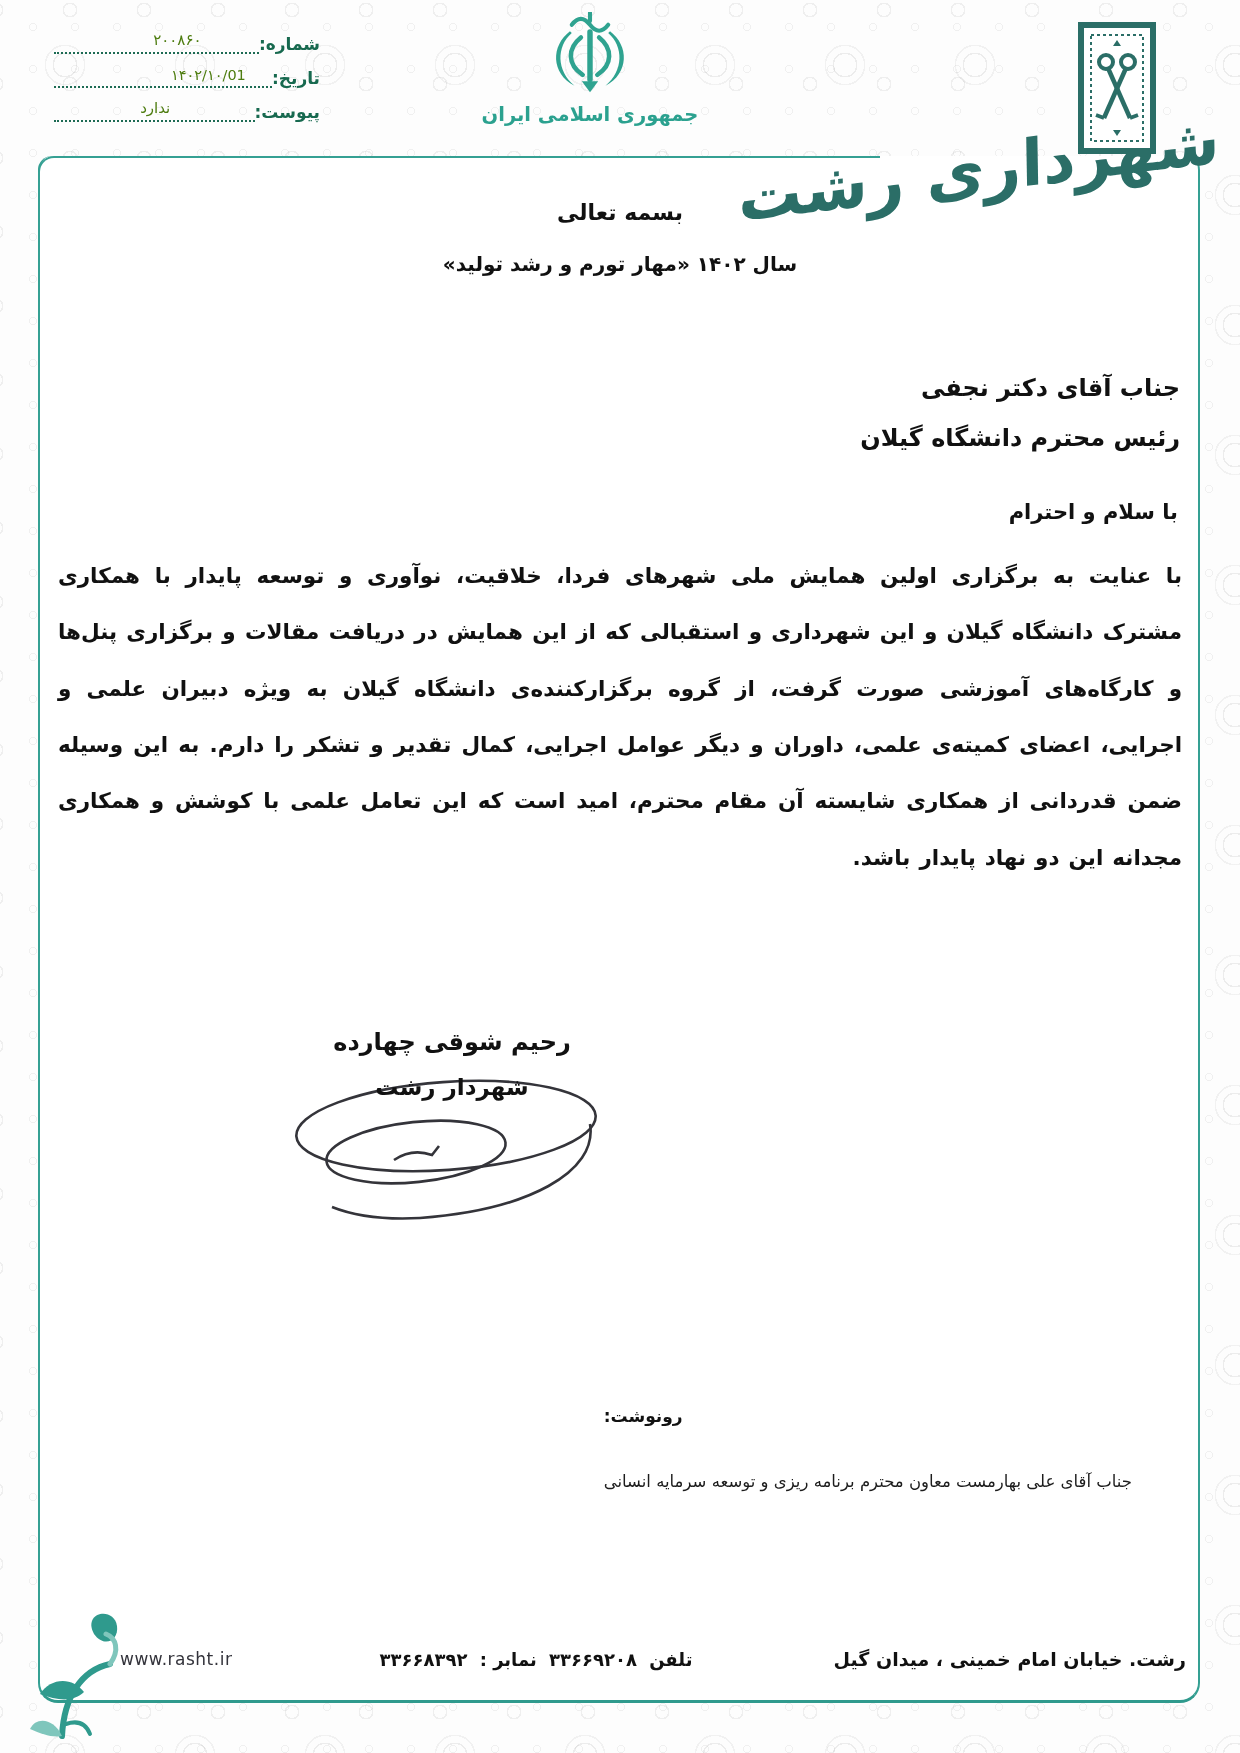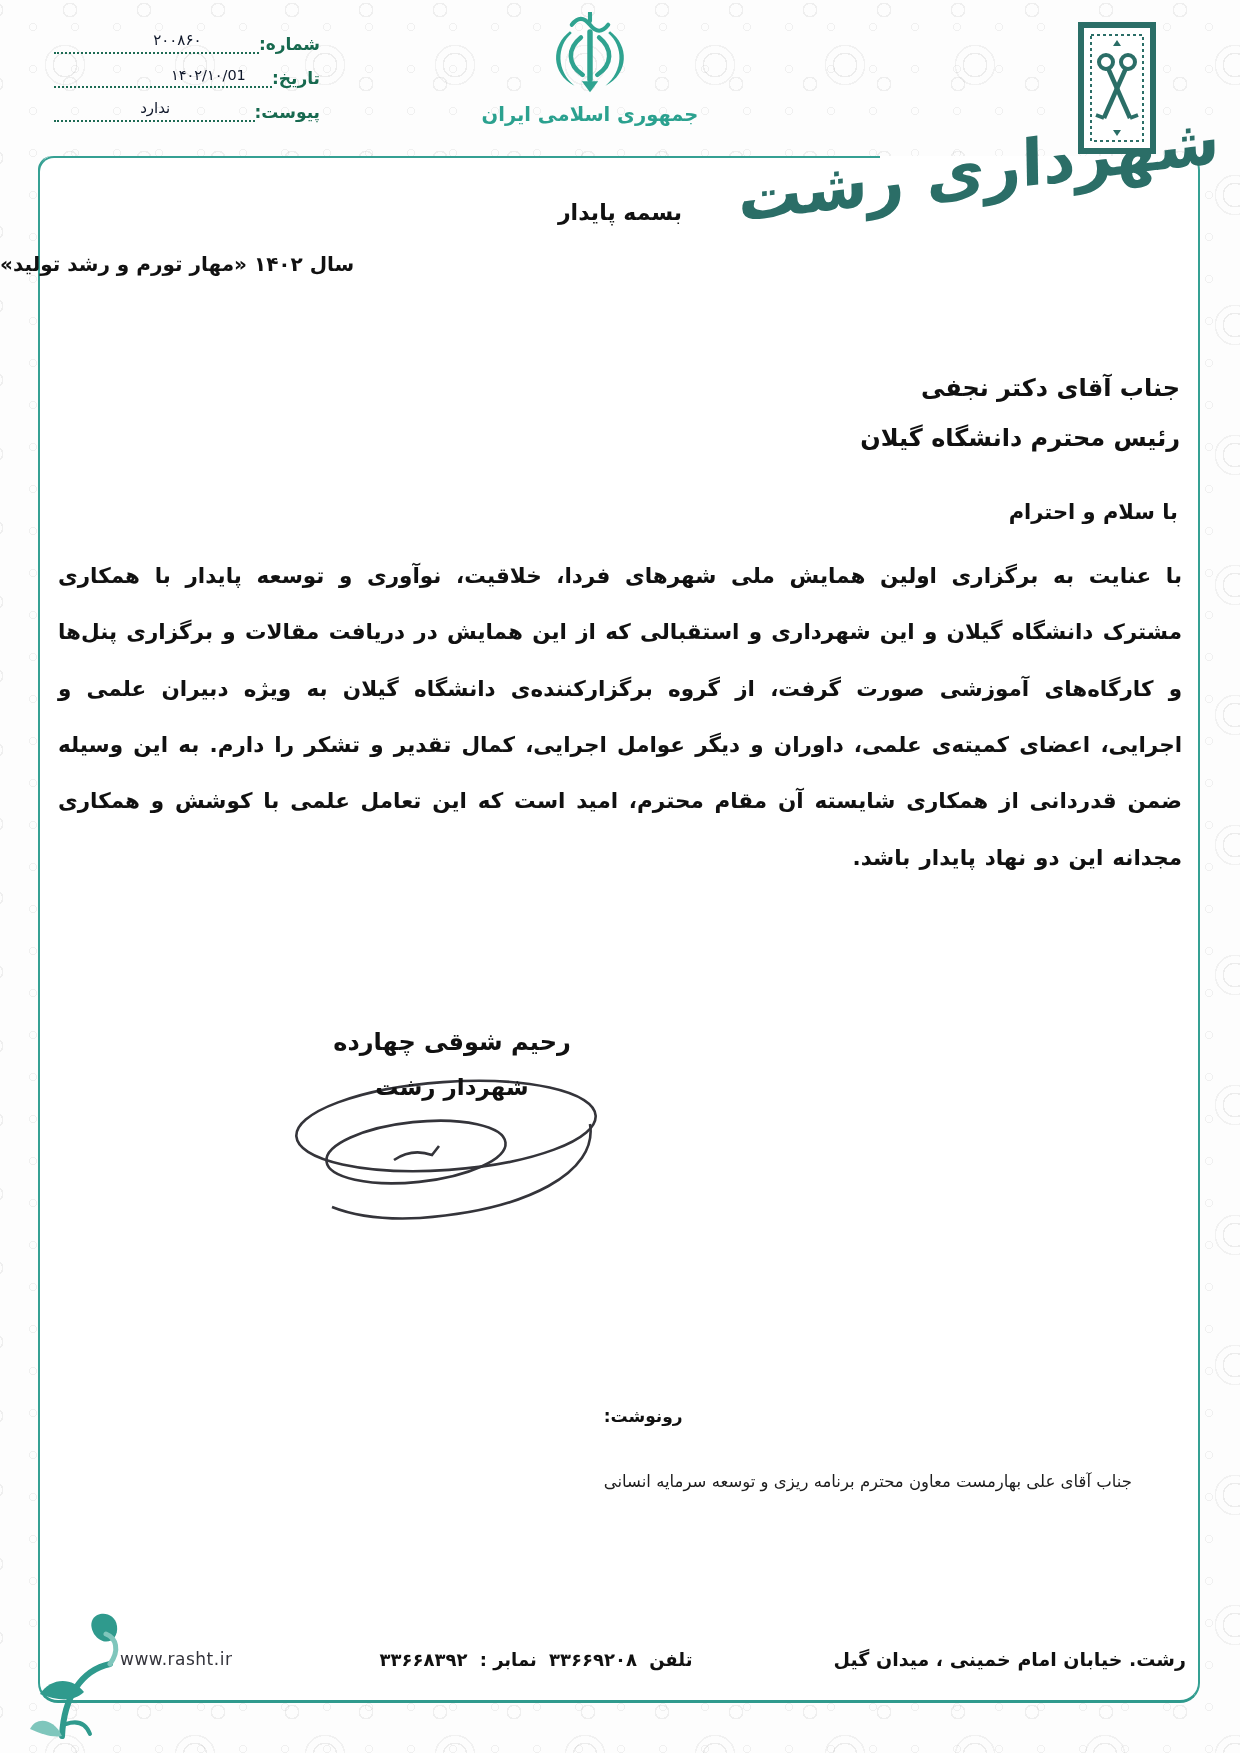--- a/index.html
+++ b/index.html
@@ -31,40 +31,40 @@
     position:absolute; left:38px; top:156px; width:842px; height:26px; z-index:1;
     border-top:2px solid #35a093; border-left:2px solid #35a093; border-top-left-radius:16px;
   }
   .layer { position:absolute; z-index:2; }
 
   
   .refblock { left:52px; top:20px; width:268px; }
   .refrow { display:flex; direction:rtl; align-items:flex-end; height:34px; }
   .reflabel { font-weight:bold; font-size:17px; color:#17694f; white-space:nowrap; }
   .refdots { flex:1; position:relative; height:26px; border-bottom:2px dotted #1d6b54; margin-left:2px; }
-  .refval { position:absolute; bottom:3px; font-size:15px; color:#0f172a; letter-spacing:1.5px; white-space:nowrap; }
+  .refval { position:absolute; bottom:3px; font-size:15px; color:#4d7c0f; letter-spacing:1.5px; white-space:nowrap; }
   .refval.v1 { right:28%; }
   .refval.v2 { right:12%; font-size:14.5px; }
   .refval.v3 { right:42%; font-size:15px; }
 
   
   .emblem-wrap { left:470px; top:12px; width:240px; text-align:center; }
   .emblem-caption { margin-top:5px; font-size:19.5px; font-weight:bold; color:#2ba18f; }
 
   
   .seal { left:1078px; top:22px; }
   .calligraphy {
     right:20px; top:112px; font-size:64px; font-weight:bold; color:#2b6e67;
     white-space:nowrap; transform:rotate(-7deg) skewX(-6deg); transform-origin:85% 50%;
     letter-spacing:2px;
   }
 
   
   .basmala { left:0; right:0; top:200px; text-align:center; font-size:22px; font-weight:bold; }
-  .slogan  { left:0; right:0; top:252px; text-align:left; font-size:20px; font-weight:bold; }
+  .slogan  { left:0; right:0; top:252px; text-align:center; font-size:20px; font-weight:bold; }
 
   
   .recipient-name  { right:60px; top:374px; font-size:24px; font-weight:bold; }
   .recipient-title { right:60px; top:424px; font-size:24px; font-weight:bold; }
   .salutation      { right:62px; top:500px; font-size:21px; font-weight:bold; }
   .body-text {
     left:58px; right:58px; top:548px;
     font-size:21.5px; font-weight:bold; line-height:2.62;
     text-align:justify; direction:rtl; word-spacing:1.5px;
   }
@@ -146,21 +146,21 @@
       <line x1="48" y1="46" x2="26" y2="96" stroke="#2b6e67" stroke-width="4.5"></line>
       <line x1="52" y1="96" x2="60" y2="93" stroke="#2b6e67" stroke-width="4"></line>
       <line x1="26" y1="96" x2="18" y2="93" stroke="#2b6e67" stroke-width="4"></line>
       <path d="M39,18 l4,6 h-8 z" fill="#2b6e67"></path>
       <path d="M39,114 l4,-6 h-8 z" fill="#2b6e67"></path>
     </svg>
   </div>
 
   <div class="layer calligraphy">شهرداری رشت</div>
 
-  <div class="layer basmala">بسمه پایدار</div>
+  <div class="layer basmala">بسمه تعالی</div>
   <div class="layer slogan">سال ۱۴۰۲ «مهار تورم و رشد تولید»</div>
 
   <div class="layer recipient-name">جناب آقای دکتر نجفی</div>
   <div class="layer recipient-title">رئیس محترم دانشگاه گیلان</div>
 
   <div class="layer salutation">با سلام و احترام</div>
   <div class="layer body-text">با عنایت به برگزاری اولین همایش ملی شهرهای فردا، خلاقیت، نوآوری و توسعه پایدار با همکاری مشترک دانشگاه گیلان و این شهرداری و استقبالی که از این همایش در دریافت مقالات و برگزاری پنل‌ها و کارگاه‌های آموزشی صورت گرفت، از گروه برگزارکننده‌ی دانشگاه گیلان به ویژه دبیران علمی و اجرایی، اعضای کمیته‌ی علمی، داوران و دیگر عوامل اجرایی، کمال تقدیر و تشکر را دارم.  به این وسیله ضمن قدردانی از همکاری شایسته آن مقام محترم، امید است که این تعامل علمی با کوشش و همکاری مجدانه این دو نهاد پایدار باشد.</div>
 
   <div class="layer sig-name">رحیم شوقی چهارده</div>
   <div class="layer sig-title">شهردار رشت</div>

